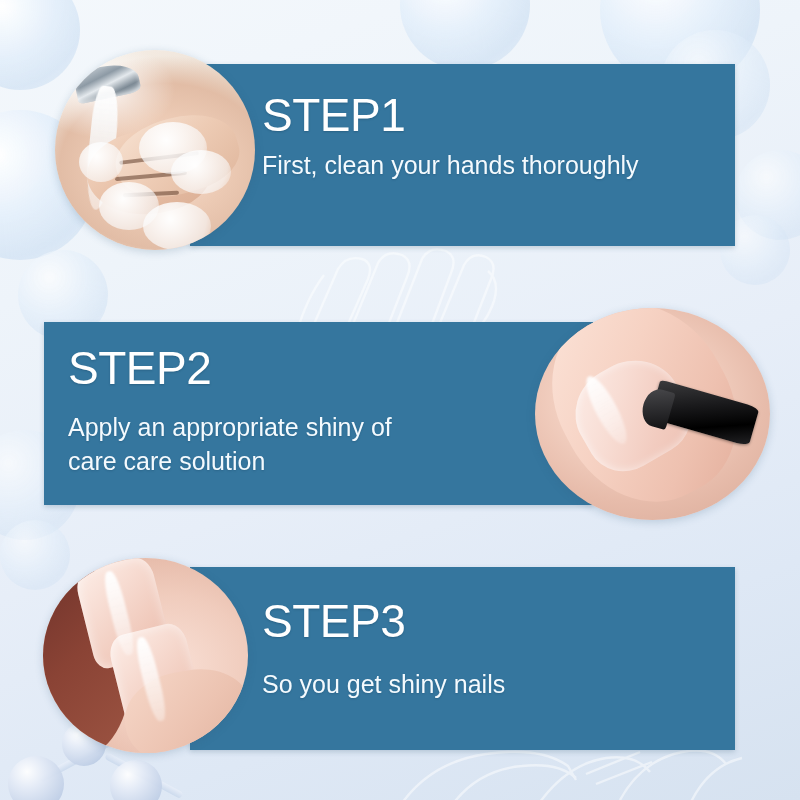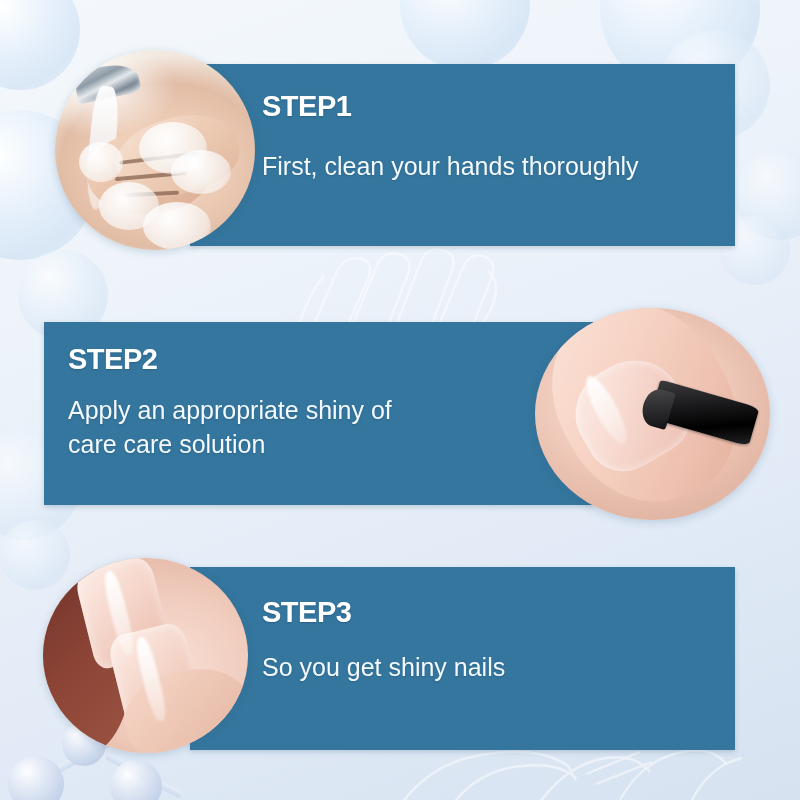--- a/index.html
+++ b/index.html
@@ -72,22 +72,22 @@
     background: #35769e;
     box-shadow: 0 2px 5px rgba(40,80,110,0.22);
   }
 
   .banner-text {
     position: absolute;
     color: #ffffff;
   }
 
   .step-title {
-    font-size: 29px;
-    font-weight: bold;
+    font-size: 46px;
+    font-weight: normal;
     letter-spacing: -0.5px;
     line-height: 1;
     color: #ffffff;
     text-shadow: 0 1px 2px rgba(20,60,90,0.35);
     white-space: nowrap;
   }
 
   .step-desc {
     font-size: 25px;
     font-weight: normal;
@@ -310,21 +310,21 @@
       <div class="molecule-node" style="left:124px; top:706px; width:26px; height:26px; opacity:.55;"></div>
     </div>
   </div>
 
   <div class="step" style="left:0; top:0; width:800px; height:280px;">
 
     <div class="banner" style="left:190px; top:64px; width:545px; height:182px;"></div>
 
     <div class="banner-text" style="left:262px; top:92px; width:470px;">
       <div class="step-title">STEP1</div>
-      <div class="step-desc" style="margin-top:29px;">First, clean your hands thoroughly</div>
+      <div class="step-desc" style="margin-top:11px;">First, clean your hands thoroughly</div>
     </div>
 
     <div class="photo-circle ph1" style="left:55px; top:50px; width:200px; height:200px;">
       <div class="photo-inner">
         <div class="faucet"></div>
         <div class="water"></div>
         <div class="hand-a"></div>
         <div class="hand-b"></div>
         <div class="crease" style="left:32%; top:53%; width:40%; transform:rotate(-7deg);"></div>
         <div class="crease" style="left:30%; top:62%; width:36%; transform:rotate(-5deg);"></div>

